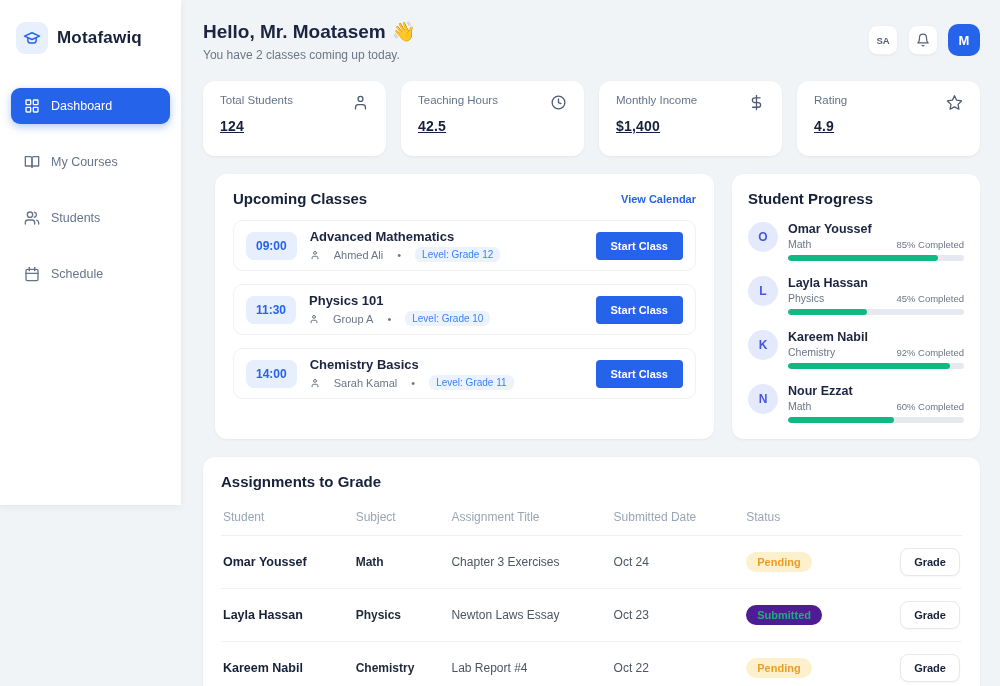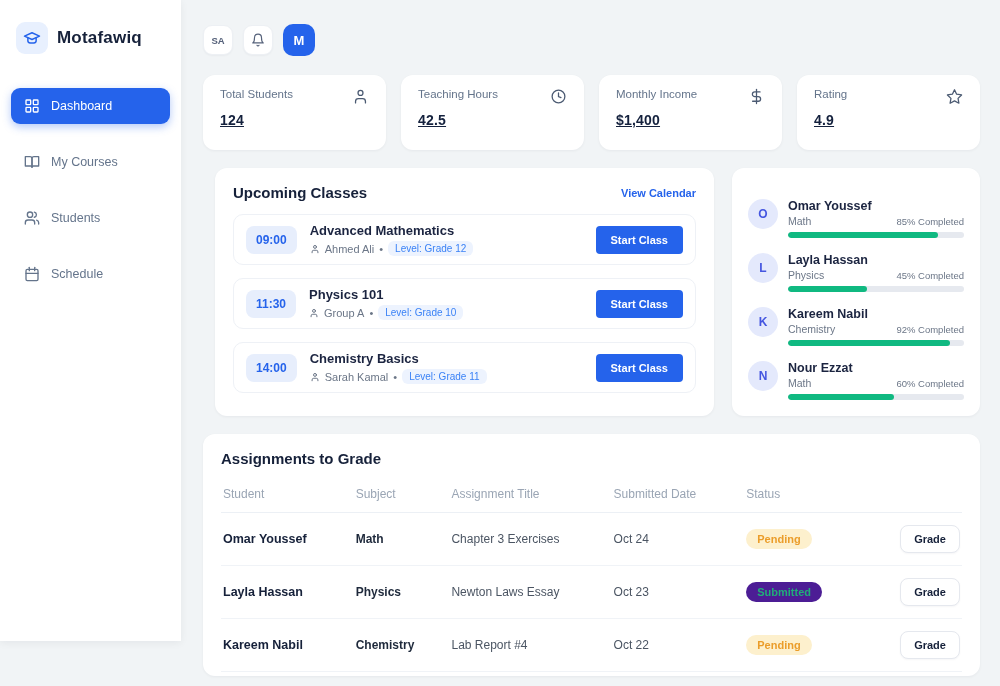--- a/index.html
+++ b/index.html
@@ -9,21 +9,21 @@
     background: #f1f4f6;
     position: relative;
     overflow: hidden;
     color: #1e293b;
   }
   svg { display: block; }
 
   
   .sidebar {
     position: absolute; left: 0; top: 0;
-    width: 181px; height: 641px;
+    width: 181px; height: 505px;
     background: #ffffff;
     box-shadow: 0 2px 8px rgba(15,23,42,.06);
     padding: 20px 11px 0 11px;
     z-index: 2;
   }
   .logo-row { display: flex; align-items: center; gap: 9px; padding: 2px 5px 0 5px; }
   .logo-icon {
     width: 32px; height: 32px; border-radius: 9px;
     background: #e8f0fe; color: #2563eb;
     display: flex; align-items: center; justify-content: center;
@@ -87,21 +87,21 @@
     display: flex; align-items: center; gap: 13px;
     border: 1px solid #eef1f6; border-radius: 10px;
     padding: 8px 12px; margin-top: 13px;
   }
   .time-pill {
     background: #e7eefc; color: #2563eb; font-weight: 700; font-size: 12px;
     padding: 7px 10px; border-radius: 8px; flex: 0 0 auto;
   }
   .class-info { display: flex; flex-direction: column; gap: 3px; }
   .class-title { font-size: 13px; font-weight: 700; color: #1b2440; }
-  .class-meta { display: flex; align-items: center; gap: 5px; font-size: 11px; color: #6b7687; }
+  .class-meta { display: flex; align-items: center; gap: 14px; font-size: 11px; color: #6b7687; }
   .meta-icon { color: #6b7687; }
   .level-pill { background: #edf3fe; color: #3b82f6; font-size: 10px; padding: 2px 7px; border-radius: 6px; }
   .start-btn {
     margin-left: auto; background: #2563eb; color: #fff; border: none;
     font-size: 11px; font-weight: 700; padding: 8px 15px; border-radius: 4px; cursor: pointer;
     font-family: "Liberation Sans", "DejaVu Sans", sans-serif;
   }
 
   .progress-card { padding: 16px 16px; }
   .progress-item { display: flex; gap: 10px; margin-top: 15px; }
@@ -196,20 +196,27 @@
             </svg>
         </span>
         <span>Schedule</span>
       </div>
     </nav>
   </aside>
 
   <main class="main">
 
     <div class="topbar">
+      <div>
+        <h1 class="greeting">
+            <span>Hello, Mr. Moatasem</span>
+            <span>👋</span>
+          </h1>
+        <p class="subtitle">You have 2 classes coming up today.</p>
+      </div>
       <div class="topbar-actions">
         <button class="chip">SA</button>
         <button class="chip">
           <span class="bell">
             <svg width="14" height="14" viewBox="0 0 24 24" fill="none" stroke="currentColor" stroke-width="2" stroke-linecap="round" stroke-linejoin="round">
                 <path d="M18 8A6 6 0 0 0 6 8c0 7-3 9-3 9h18s-3-2-3-9"></path>
                 <path d="M13.73 21a2 2 0 0 1-3.46 0"></path>
               </svg>
           </span>
         </button>
@@ -327,20 +334,21 @@
               <span>Sarah Kamal</span>
               <span>•</span>
               <span class="level-pill">Level: Grade 11</span>
             </span>
           </div>
           <button class="start-btn">Start Class</button>
         </div>
       </section>
 
       <section class="card progress-card">
+        <h2 class="card-title">Student Progress</h2>
 
         <div class="progress-item">
           <span class="p-avatar">O</span>
           <div class="p-body">
             <div class="p-name">Omar Youssef</div>
             <div class="p-row">
               <span class="p-subject">Math</span>
               <span class="p-pct">85% Completed</span>
             </div>
             <div class="p-track">

